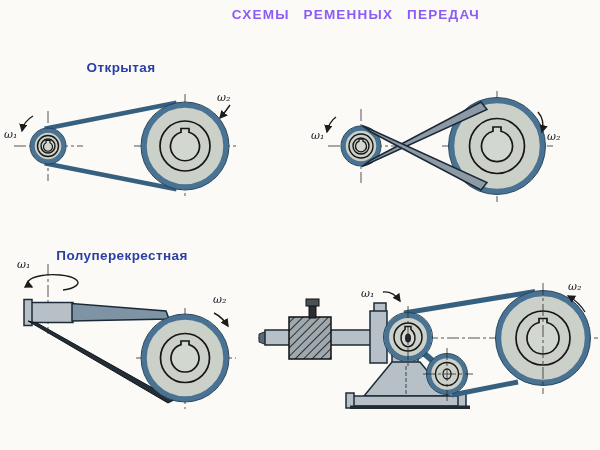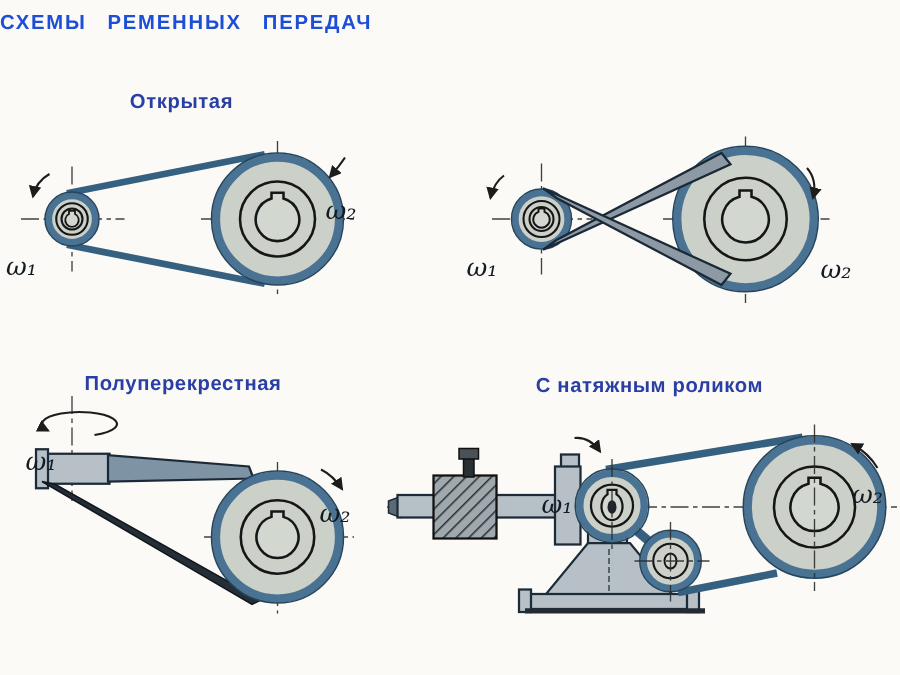--- a/index.html
+++ b/index.html
@@ -5,32 +5,31 @@
   html,body{margin:0;padding:0;}
   body{
     width:600px;height:450px;position:relative;overflow:hidden;
     background:#fbfaf6;
     font-family:"Liberation Sans", sans-serif;
   }
   .stage{position:absolute;inset:0;width:600px;height:450px;}
   svg{position:absolute;left:0;top:0;}
   .txt{position:absolute;white-space:nowrap;}
   .title{
-    top:7px;left:0;width:480px;text-align:left;
-    color:#1d4ed8;font-size:13.5px;font-weight:bold;
+    top:7px;left:0;width:480px;text-align:right;
+    color:#8b5cf6;font-size:13.5px;font-weight:bold;
     letter-spacing:1.2px;word-spacing:9px;
   }
   .sec{
     color:#2a3fa6;font-size:13.5px;font-weight:bold;letter-spacing:.4px;
     transform:translateX(-50%);
   }
   .omega{
-    color:#141a21;font-size:17px;font-style:italic;
+    color:#141a21;font-size:11px;font-style:italic;
     font-family:"DejaVu Serif", serif;
-    margin-top:40px;
   }
   
   .face{fill:#cbd0c8;stroke:#4a7292;}
   .rimedge{fill:none;stroke:#24455d;stroke-width:1;}
   .inner{fill:none;stroke:#161616;}
   .hub{fill:#d2d7d0;stroke:#161616;}
   .axis{stroke:#2c2c2c;stroke-width:0.9;fill:none;stroke-dasharray:12 3 3 3;opacity:.9;}
   .belt{stroke:#36607f;fill:none;}
   .band{fill:#8d9aa6;stroke:#1b2936;stroke-width:1.5;}
   .metal{fill:#b6c0c6;stroke:#1c2b38;stroke-width:1.5;}
@@ -186,21 +185,20 @@
     </g>
     <path class="arrow" d="M 383,292 Q 393,291 400,301" marker-end="url(#ah)"></path>
     <path class="arrow" d="M 585,312 Q 579,302 568,296" marker-end="url(#ah)"></path>
   </g>
 </svg>
 
 <div class="txt title">СХЕМЫ РЕМЕННЫХ ПЕРЕДАЧ</div>
 
 <div class="txt sec" style="left:121px;top:60px;text-align:right;">Открытая</div>
 <div class="txt sec" style="left:122px;top:248px;">Полуперекрестная</div>
-<div class="txt sec" style="left:433px;top:249px;">С натяжным роликом</div>
 
 <span class="txt omega" style="left:4px;top:128px;">ω₁</span>
 <span class="txt omega" style="left:217px;top:91px;">ω₂</span>
 <span class="txt omega" style="left:311px;top:129px;">ω₁</span>
 <span class="txt omega" style="left:547px;top:130px;">ω₂</span>
 <span class="txt omega" style="left:17px;top:258px;">ω₁</span>
 <span class="txt omega" style="left:213px;top:293px;">ω₂</span>
 <span class="txt omega" style="left:361px;top:287px;">ω₁</span>
 <span class="txt omega" style="left:568px;top:280px;">ω₂</span>
 

